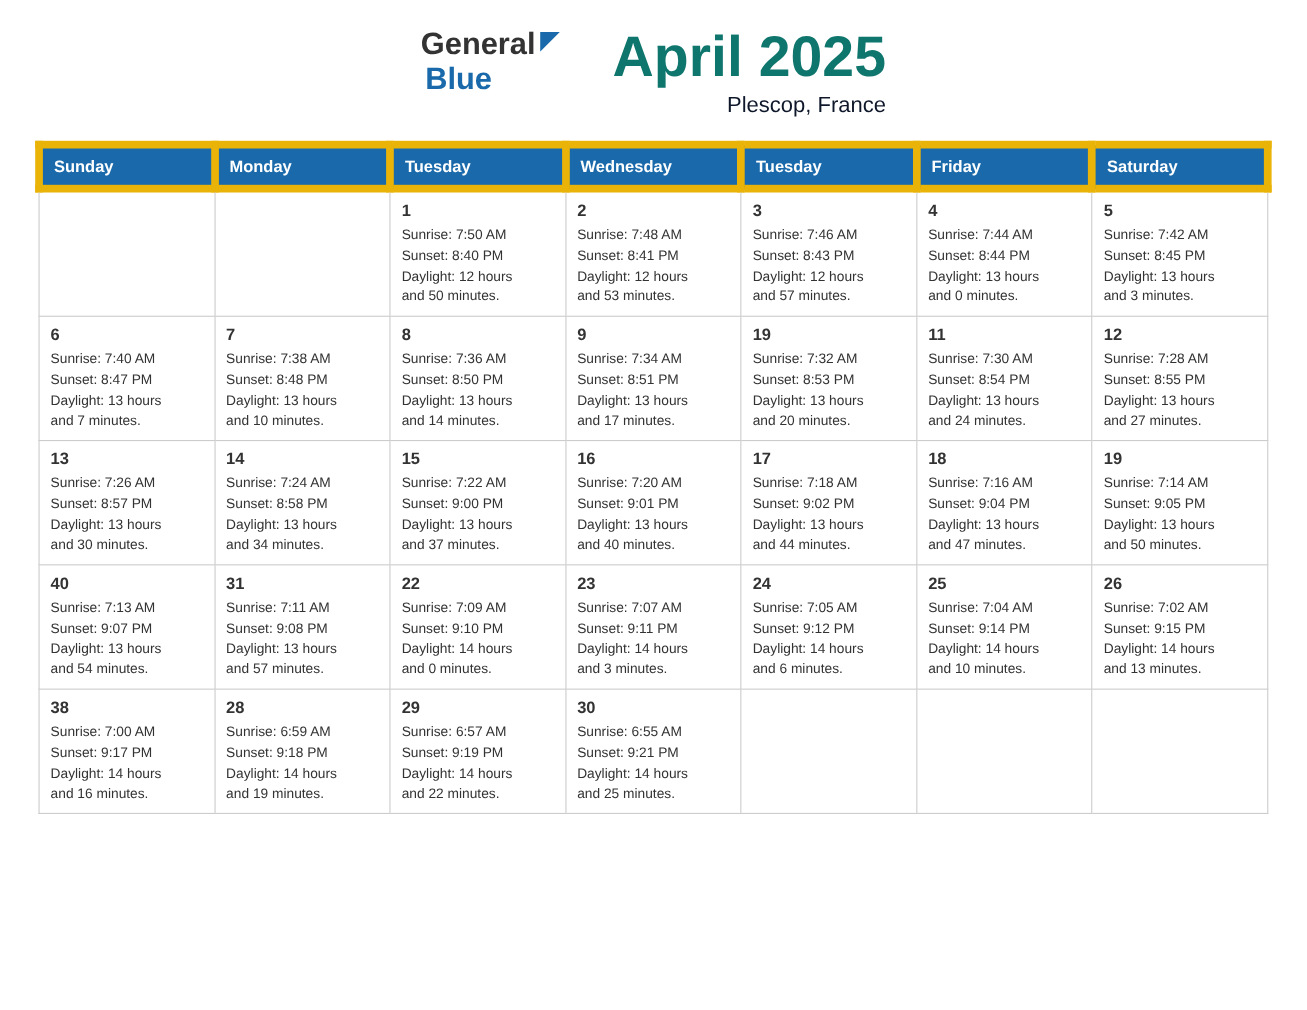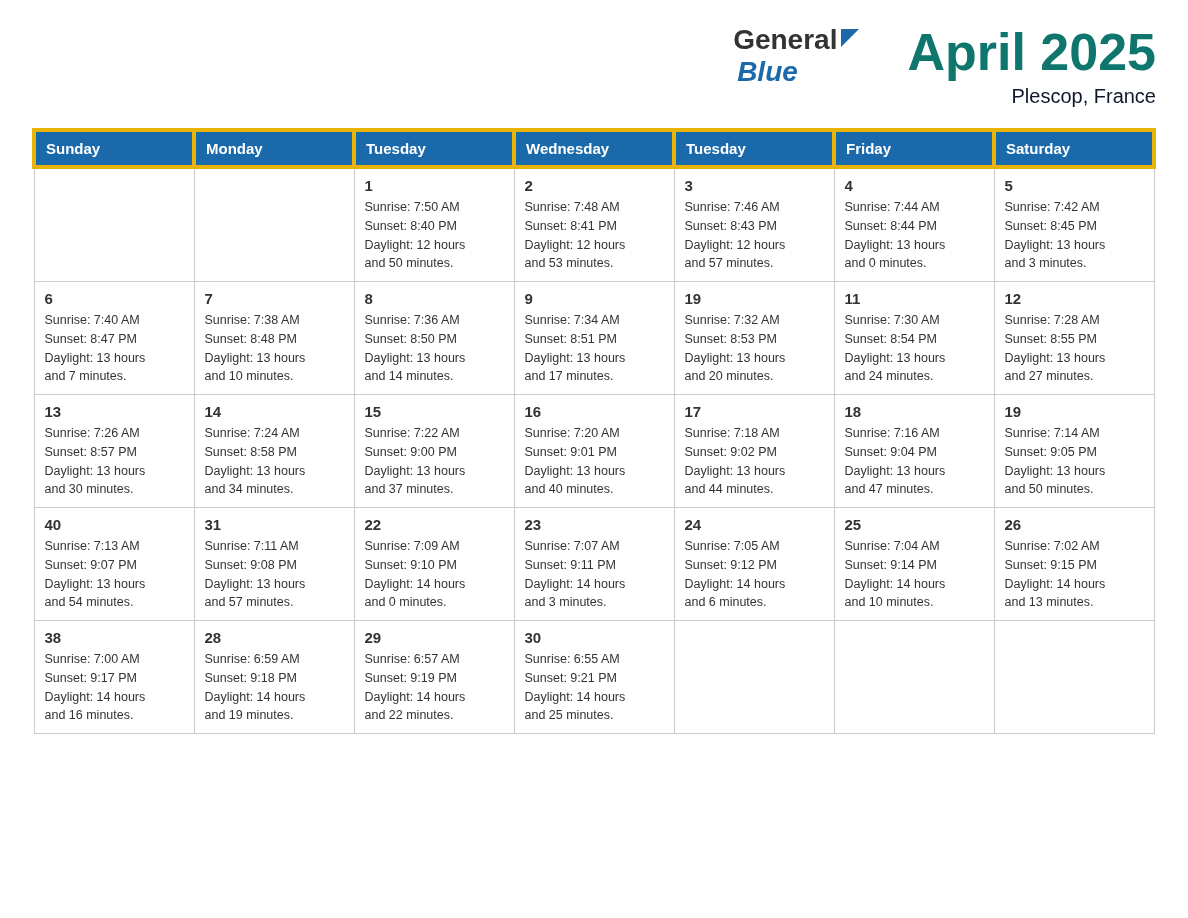--- a/index.html
+++ b/index.html
@@ -6,21 +6,21 @@
     body {
       font-family: Arial, sans-serif;
       background: #fff;
       color: #333;
       padding: 24px 32px;
       width: 1188px;
       min-height: 918px;
     }
     .header {
       display: flex;
-      justify-content: flex-end;
+      justify-content: center;
       align-items: flex-start;
       margin-bottom: 20px;
       gap: 48px;
     }
     .title-section {
       text-align: right;
     }
     .page-title {
       font-size: 52px;
       font-weight: bold;
@@ -37,21 +37,21 @@
       border-collapse: collapse;
       border: 1px solid #bbb;
     }
     .calendar thead tr th {
       background-color: #1a6aab;
       color: #fff;
       font-size: 15px;
       font-weight: bold;
       padding: 8px 10px;
       text-align: left;
-      border: 4px solid #eab308;
+      border: 7px solid #eab308;
     }
     .calendar tbody tr td {
       vertical-align: top;
       padding: 8px 10px;
       font-size: 13px;
       border: 1px solid #ccc;
       width: 14.28%;
       min-height: 90px;
       height: 110px;
       color: #333;
@@ -76,21 +76,20 @@
       align-items: flex-start;
     }
     .logo-line1 {
       display: flex;
       align-items: center;
     }
     .logo-line2 {
       display: flex;
       align-items: center;
       padding-left: 4px;
-      font-style: italic;
     }
   </style>
 </head>
 <body>
 
 <div class="header">
   <div class="logo-wrapper">
     <div class="logo-line1">
       <span style="font-size:28px;font-weight:bold;color:#333;">General</span>
       <span style="display:inline-block;margin-left:4px;margin-right:0px;">

